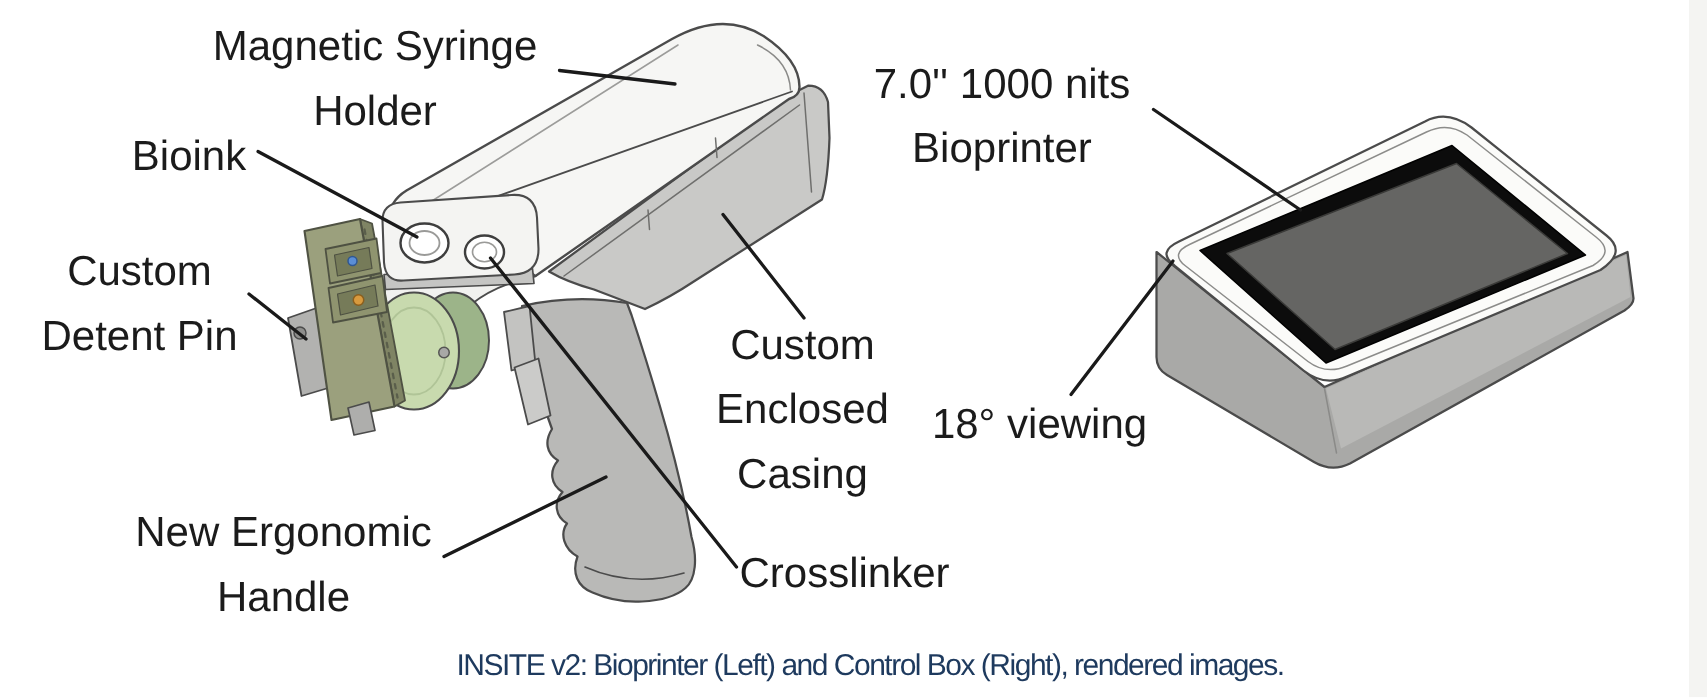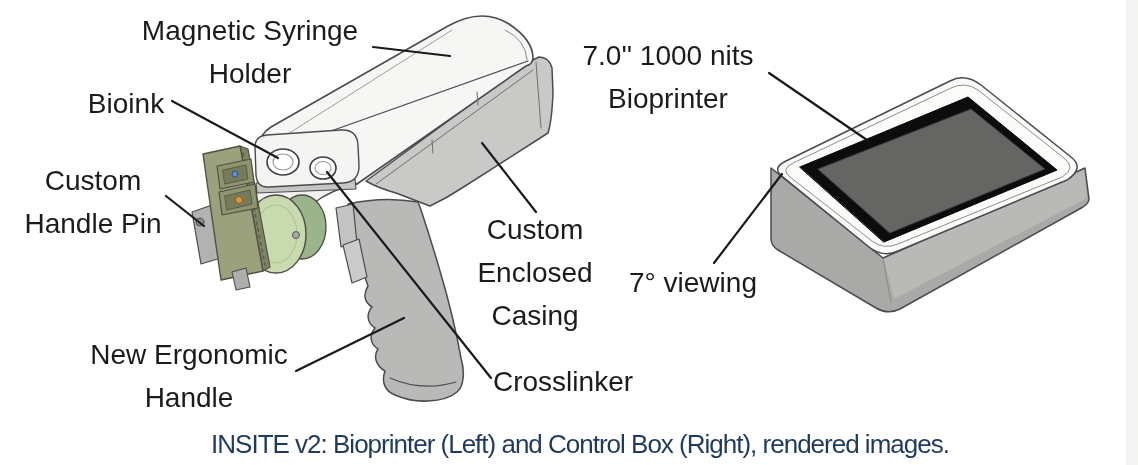--- a/index.html
+++ b/index.html
@@ -10,21 +10,21 @@
   .fig-svg{position:absolute;left:0;top:0;}
   .ann{
     position:absolute;
     font-size:28px;line-height:43px;color:#1b1b1b;
     text-align:center;white-space:nowrap;
     transform:translateX(-50%);
   }
   .ann.left-align{transform:none;text-align:right;}
   .caption{
     position:absolute;left:580px;top:428px;transform:translateX(-50%);
-    font-size:26px;line-height:32px;letter-spacing:-1px;
+    font-size:20px;line-height:32px;letter-spacing:-1px;
     color:#1e3a5e;white-space:nowrap;
   }
   .page-edge{
     position:absolute;left:1126px;top:0;width:12px;height:465px;
     background:#f4f4f2;
   }
 </style>
 </head>
 <body>
 
@@ -129,21 +129,21 @@
     <div>Magnetic Syringe</div>
     <div>Holder</div>
   </div>
 
   <div class="ann" style="left:126px;top:82px">
     <div>Bioink</div>
   </div>
 
   <div class="ann" style="left:93px;top:159px">
     <div>Custom</div>
-    <div>Handle Pin</div>
+    <div>Detent Pin</div>
   </div>
 
   <div class="ann" style="left:189px;top:333px">
     <div>New Ergonomic</div>
     <div>Handle</div>
   </div>
 
   <div class="ann" style="left:535px;top:208px">
     <div>Custom</div>
     <div>Enclosed</div>
@@ -153,19 +153,19 @@
   <div class="ann left-align" style="left:493px;top:360px">
     <div>Crosslinker</div>
   </div>
 
   <div class="ann" style="left:668px;top:34px">
     <div>7.0'' 1000 nits</div>
     <div>Bioprinter</div>
   </div>
 
   <div class="ann" style="left:693px;top:261px">
-    <div>7° viewing</div>
+    <div>18° viewing</div>
   </div>
 
   <div class="caption">INSITE v2: Bioprinter (Left) and Control Box (Right), rendered images.</div>
 
   <div class="page-edge"></div>
 </div>
 
 </body></html>

